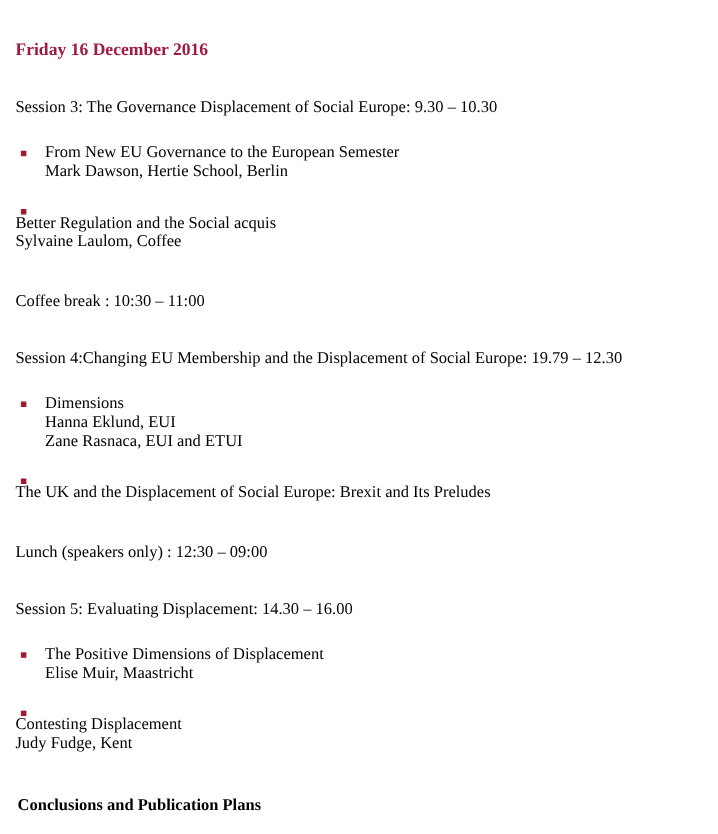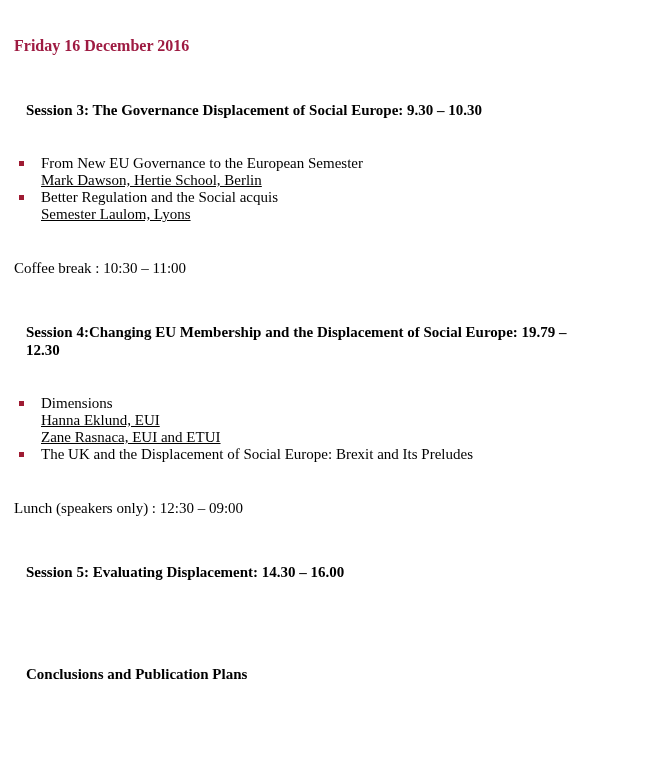--- a/index.html
+++ b/index.html
@@ -26,60 +26,61 @@
   }
   .date {
     font-size: 16px;
     font-weight: bold;
     color: var(--accent);
     margin: 0;
     line-height: 18px;
   }
   h2.session {
     font-size: 15px;
-    font-weight: bold;
+    font-weight: normal;
     color: #000000;
-    margin: 12px;
+    margin: 0;
     padding-top: 34px;
     line-height: 18px;
   }
   ul.talks {
     list-style: none;
     margin: 0;
     padding: 24px 0 0 0;
   }
   li.talk {
     display: flex;
     align-items: flex-start;
   }
   li.talk + li.talk {
+    margin-top: 19px;
+    flex-direction: column;
   }
   .bullet {
     width: 5px;
     height: 5px;
     background: var(--bullet);
     margin: 6px 17px 0 5px;
     flex-shrink: 0;
   }
   .talk-body { display: block; }
   .talk-title {
     display: block;
   }
   .speaker {
     display: block;
-    text-decoration: underline;
   }
   p.break {
     margin: 0;
     padding-top: 37px;
   }
   h2.conclusions {
     font-size: 15px;
     font-weight: bold;
-    margin: 12px;
+    margin: 2px;
     padding-top: 36px;
     line-height: 18px;
   }
 </style>
 </head>
 <body>
 
 <div class="doc">
 
   <h1 class="date">Friday 16 December 2016</h1>
@@ -90,21 +91,21 @@
       <span class="bullet"></span>
       <span class="talk-body">
         <span class="talk-title">From New EU Governance to the European Semester</span>
         <span class="speaker">Mark Dawson, Hertie School, Berlin</span>
       </span>
     </li>
     <li class="talk">
       <span class="bullet"></span>
       <span class="talk-body">
         <span class="talk-title">Better Regulation and the Social acquis</span>
-        <span class="speaker">Semester Laulom, Lyons</span>
+        <span class="speaker">Sylvaine Laulom, Coffee</span>
       </span>
     </li>
   </ul>
 
   <p class="break">Coffee break : 10:30 – 11:00</p>
 
   <h2 class="session">Session 4:Changing EU Membership and the Displacement of Social Europe: 19.79 – 12.30</h2>
   <ul class="talks">
     <li class="talk">
       <span class="bullet"></span>
@@ -119,17 +120,31 @@
       <span class="talk-body">
         <span class="talk-title">The UK and the Displacement of Social Europe: Brexit and Its Preludes</span>
       </span>
     </li>
   </ul>
 
   <p class="break">Lunch (speakers only) : 12:30 – 09:00</p>
 
   <h2 class="session">Session 5: Evaluating Displacement: 14.30 – 16.00</h2>
   <ul class="talks">
+    <li class="talk">
+      <span class="bullet"></span>
+      <span class="talk-body">
+        <span class="talk-title">The Positive Dimensions of Displacement</span>
+        <span class="speaker">Elise Muir, Maastricht</span>
+      </span>
+    </li>
+    <li class="talk">
+      <span class="bullet"></span>
+      <span class="talk-body">
+        <span class="talk-title">Contesting Displacement</span>
+        <span class="speaker">Judy Fudge, Kent</span>
+      </span>
+    </li>
   </ul>
 
   <h2 class="conclusions">Conclusions and Publication Plans</h2>
 
 </div>
 
 </body></html>

